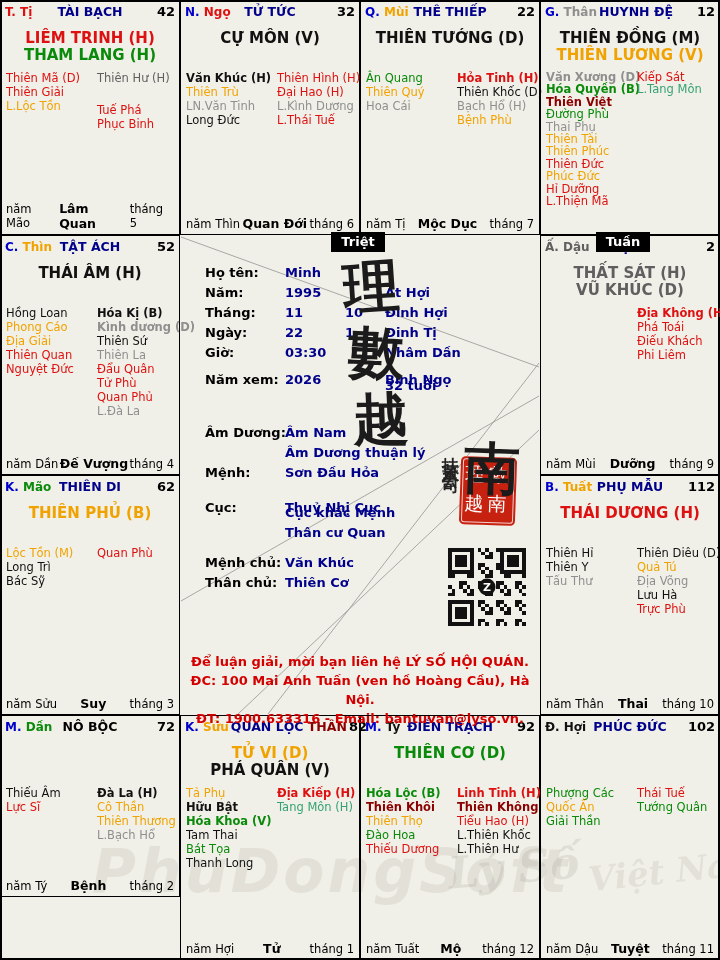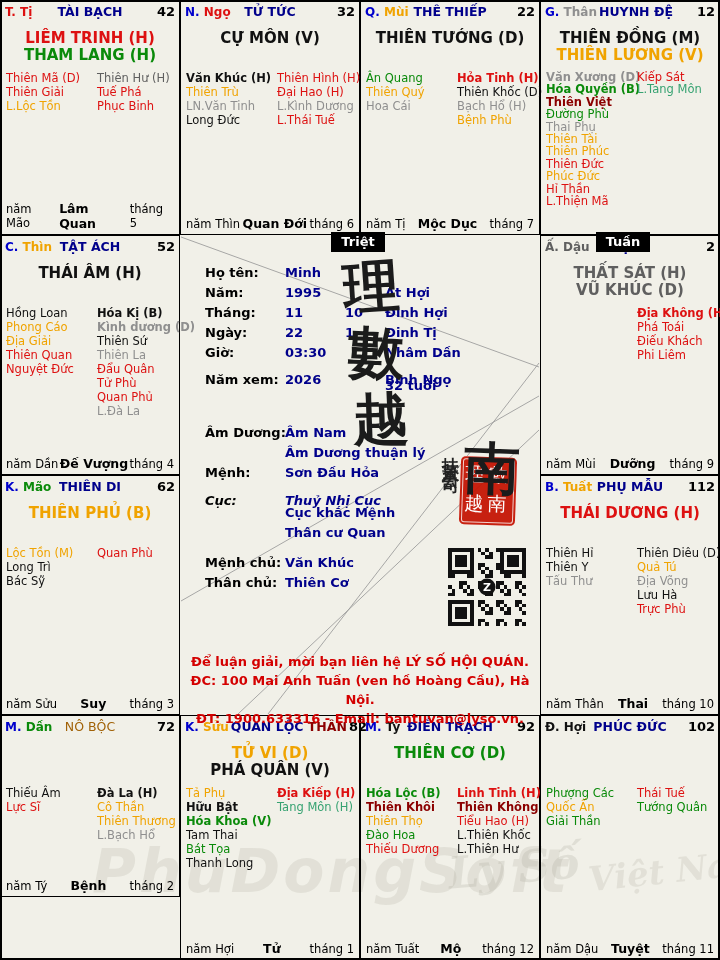--- a/index.html
+++ b/index.html
@@ -97,21 +97,21 @@
       <div style="color: rgb(10, 138, 10);">THAM LANG (H)</div>
     </div>
     <div class="cols">
       <div class="L">
         <div class="item" style="color: rgb(221, 17, 17);">Thiên Mã (D)</div>
         <div class="item" style="color: rgb(221, 17, 17);">Thiên Giải</div>
         <div class="item" style="color: rgb(240, 163, 0);">L.Lộc Tồn</div>
       </div>
       <div class="R">
         <div class="item" style="color: rgb(95, 95, 95);">Thiên Hư (H)</div>
-        <div class="item" style="color: rgb(221, 17, 17);">Tuế Phá</div>
+        <div class="item" style="color: rgb(221, 17, 17); margin-top: 18px;">Tuế Phá</div>
         <div class="item" style="color: rgb(221, 17, 17);">Phục Binh</div>
       </div>
     </div>
     <div class="ftr">
       <span>năm Mão</span>
       <span class="van">Lâm Quan</span>
       <span>tháng 5</span>
     </div>
   </div>
 <div class="cell pos1">
@@ -185,21 +185,21 @@
       <div class="L">
         <div class="item" style="color: rgb(143, 143, 143); font-weight: bold;">Văn Xương (D)</div>
         <div class="item" style="color: rgb(10, 138, 10); font-weight: bold;">Hóa Quyền (B)</div>
         <div class="item" style="color: rgb(139, 0, 0); font-weight: bold;">Thiên Việt</div>
         <div class="item" style="color: rgb(10, 138, 10);">Đường Phù</div>
         <div class="item" style="color: rgb(143, 143, 143);">Thai Phụ</div>
         <div class="item" style="color: rgb(240, 163, 0);">Thiên Tài</div>
         <div class="item" style="color: rgb(240, 163, 0);">Thiên Phúc</div>
         <div class="item" style="color: rgb(221, 17, 17);">Thiên Đức</div>
         <div class="item" style="color: rgb(240, 163, 0);">Phúc Đức</div>
-        <div class="item" style="color: rgb(221, 17, 17);">Hỉ Thần</div>
+        <div class="item" style="color: rgb(221, 17, 17);">Hỉ Dưỡng</div>
         <div class="item" style="color: rgb(221, 17, 17);">L.Thiện Mã</div>
       </div>
       <div class="R">
         <div class="item" style="color: rgb(221, 17, 17);">Kiếp Sát</div>
         <div class="item" style="color: rgb(54, 162, 113);">L.Tang Môn</div>
       </div>
     </div>
   </div>
 <div class="cell pos4">
     <div class="hdr">
@@ -310,21 +310,21 @@
     </div>
     <div class="ftr">
       <span>năm Thân</span>
       <span class="van">Thai</span>
       <span>tháng 10</span>
     </div>
   </div>
 <div class="cell pos8">
     <div class="hdr">
       <div class="canchi"><span style="color: rgb(0, 0, 204); font-weight: bold;">M. </span><span style="color: rgb(10, 138, 10); font-weight: bold;">Dần</span></div>
-      <div class="palace"><span style="color: #a16207; font-weight: normal;">NÔ BỘC</span></div>
+      <div class="palace"><span style="color: #000000; font-weight: bold;">NÔ BỘC</span></div>
       <div class="num">72</div>
     </div>
     <div class="mains"></div>
     <div class="cols">
       <div class="L">
         <div class="item" style="color: rgb(17, 17, 17);">Thiếu Âm</div>
         <div class="item" style="color: rgb(221, 17, 17);">Lực Sĩ</div>
       </div>
       <div class="R">
         <div class="item" style="color: rgb(17, 17, 17); font-weight: bold;">Đà La (H)</div>
@@ -465,21 +465,21 @@
         <span style="color: rgb(0, 0, 0); font-weight: bold; left: 25px;">Âm Dương:</span>
         <span style="color: rgb(0, 0, 139); font-weight: bold; left: 105px;">Âm Nam</span>
       </div>
       <div class="crow" style="top: 210px;">
         <span style="color: rgb(0, 0, 139); font-weight: bold; left: 105px;">Âm Dương thuận lý</span>
       </div>
       <div class="crow" style="top: 230px;">
         <span style="color: rgb(0, 0, 0); font-weight: bold; left: 25px;">Mệnh:</span>
         <span style="color: rgb(0, 0, 139); font-weight: bold; left: 105px;">Sơn Đầu Hỏa</span>
       </div>
-      <div class="crow" style="top: 258px; font-style: italic;">
+      <div class="crow" style="top: 265px;">
         <span style="color: rgb(0, 0, 0); font-weight: bold; left: 25px;">Cục:</span>
         <span style="color: rgb(0, 0, 139); font-weight: bold; left: 105px;">Thuỷ Nhị Cục</span>
       </div>
       <div class="crow" style="top: 270px;">
         <span style="color: rgb(0, 0, 139); font-weight: bold; left: 105px;">Cục khắc Mệnh</span>
       </div>
       <div class="crow" style="top: 290px;">
         <span style="color: rgb(0, 0, 139); font-weight: bold; left: 105px;">Thân cư Quan</span>
       </div>
       <div class="crow" style="top: 320px;">

